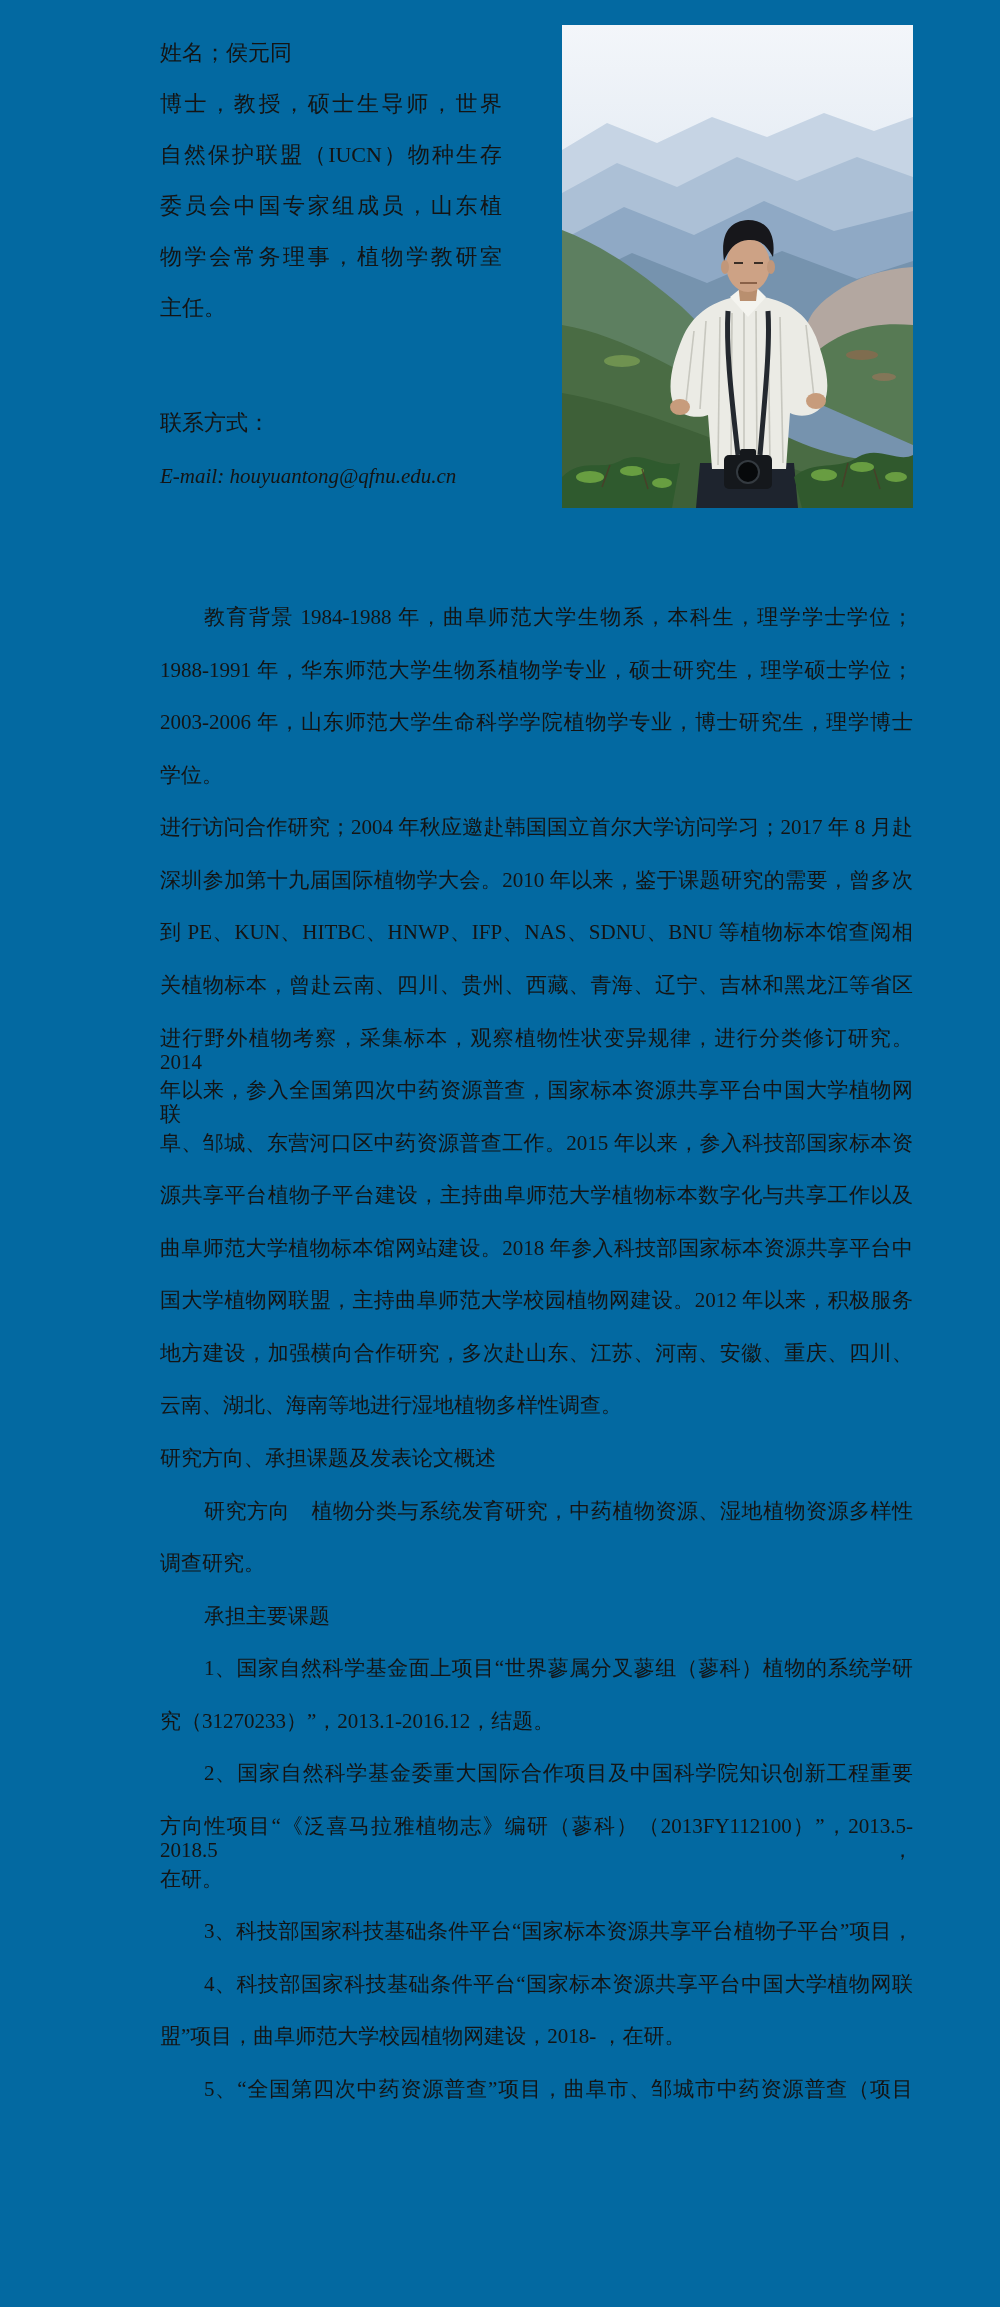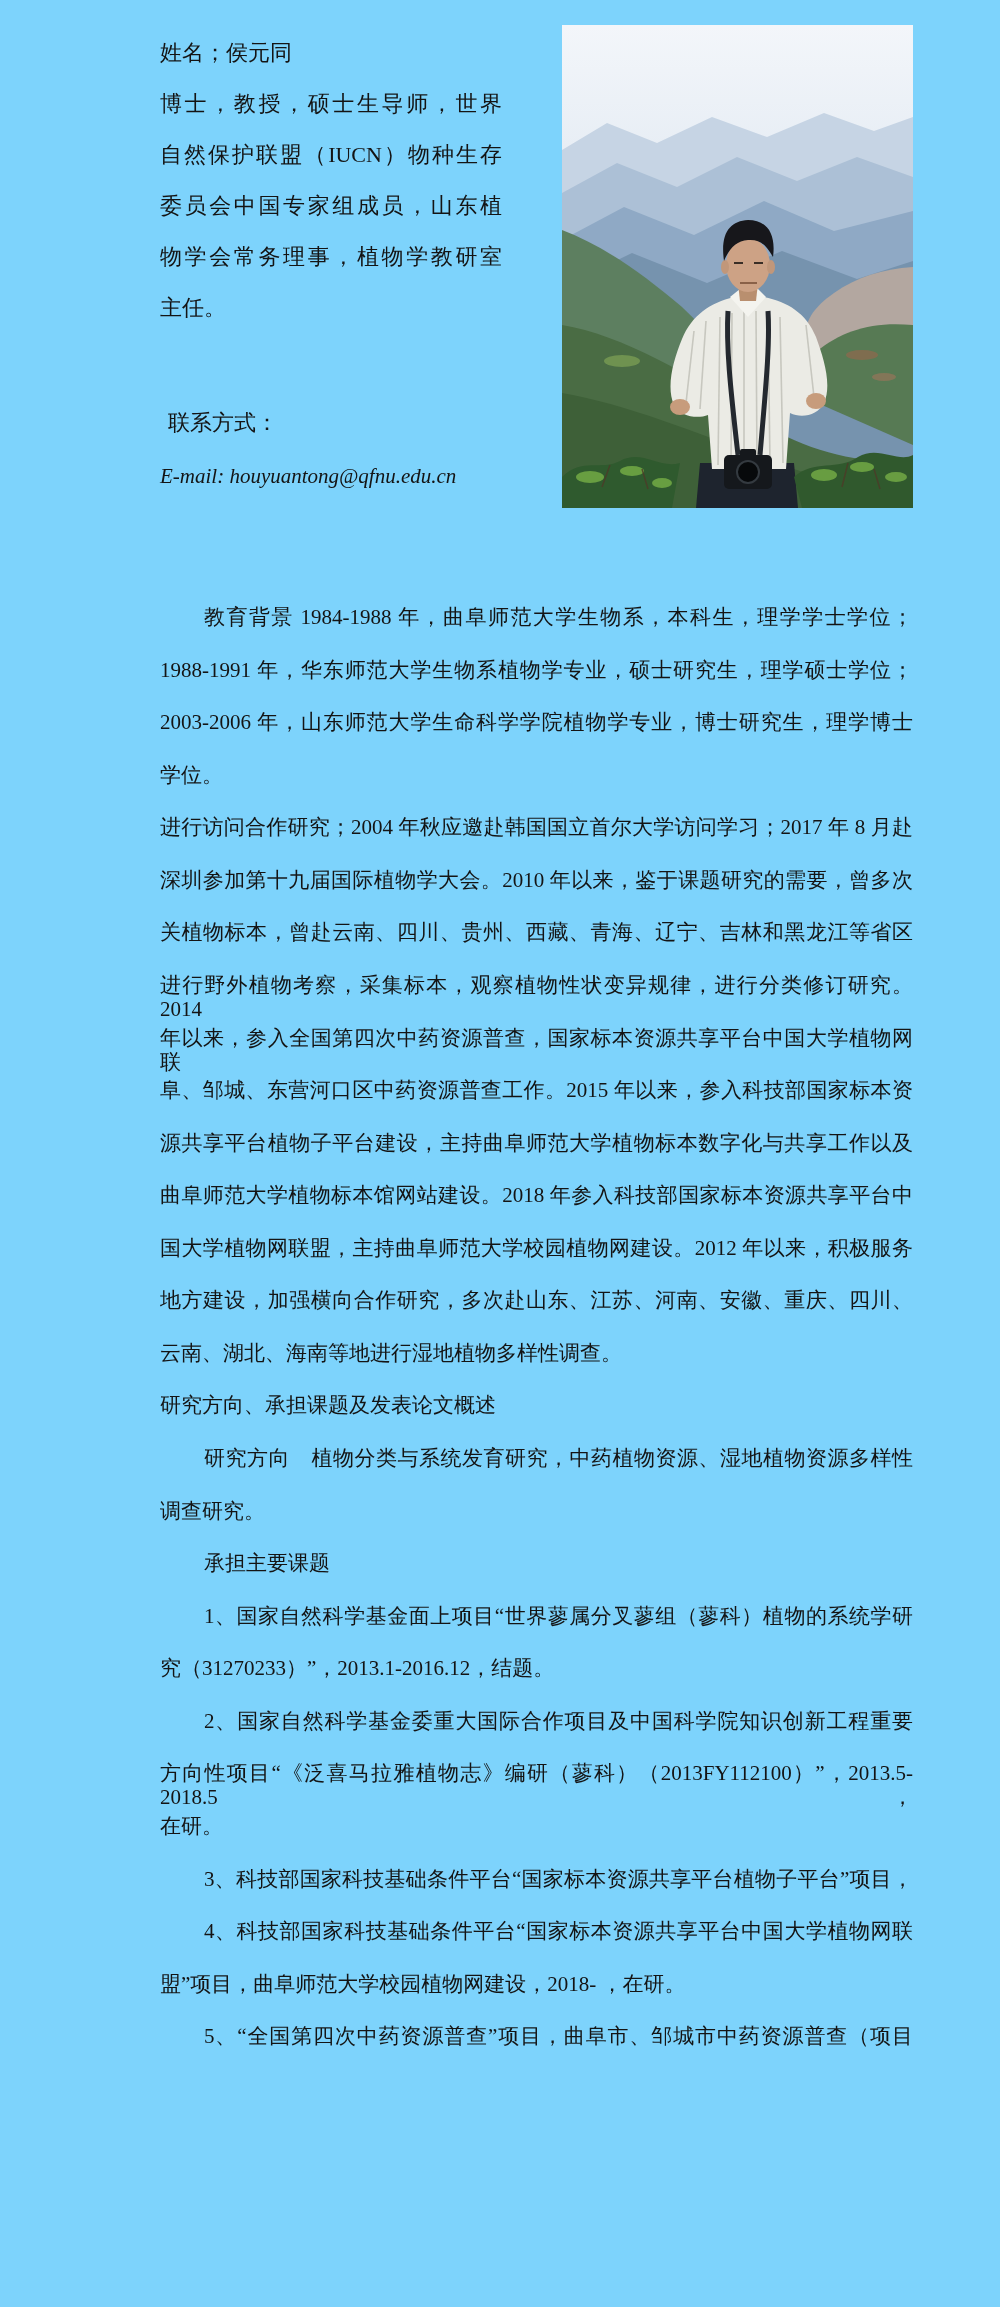--- a/index.html
+++ b/index.html
@@ -1,41 +1,41 @@
 <!DOCTYPE html>
 <html><head>
 <meta charset="utf-8">
 <style>
   html,body{margin:0;padding:0;background:#ffffff;}
   .page{
     position:relative;
     width:1000px;
     height:2307px;
-    background:#7dd3fc;
+    background:#0369a1;
     color:#141414;
     font-family:"Liberation Serif","DejaVu Serif",serif;
     overflow:hidden;
   }
   
   .profile-info{
     position:absolute;
     left:160px;
     top:40px;
     width:342px;
   }
   .profile-info .line{
     height:51px;
     line-height:25px;
     font-size:22px;
     white-space:normal;
   }
   
   .contact-label{
     position:absolute;
-    left:168px;
+    left:160px;
     top:410px;
     font-size:22px;
     line-height:25px;
   }
   .email-line{
     position:absolute;
     left:160px;
     top:464px;
     font-size:21px;
     line-height:25px;
@@ -175,20 +175,21 @@
     </svg>
   </div>
 
   <div class="body-text">
       <div class="line ind just">教育背景 1984-1988 年，曲阜师范大学生物系，本科生，理学学士学位；</div>
       <div class="line just">1988-1991 年，华东师范大学生物系植物学专业，硕士研究生，理学硕士学位；</div>
       <div class="line just">2003-2006 年，山东师范大学生命科学学院植物学专业，博士研究生，理学博士</div>
       <div class="line">学位。</div>
       <div class="line just">进行访问合作研究；2004 年秋应邀赴韩国国立首尔大学访问学习；2017 年 8 月赴</div>
       <div class="line just">深圳参加第十九届国际植物学大会。2010 年以来，鉴于课题研究的需要，曾多次</div>
+      <div class="line just">到 PE、KUN、HITBC、HNWP、IFP、NAS、SDNU、BNU 等植物标本馆查阅相</div>
       <div class="line just">关植物标本，曾赴云南、四川、贵州、西藏、青海、辽宁、吉林和黑龙江等省区</div>
       <div class="line just">进行野外植物考察，采集标本，观察植物性状变异规律，进行分类修订研究。2014</div>
       <div class="line just">年以来，参入全国第四次中药资源普查，国家标本资源共享平台中国大学植物网联</div>
       <div class="line just">阜、邹城、东营河口区中药资源普查工作。2015 年以来，参入科技部国家标本资</div>
       <div class="line just">源共享平台植物子平台建设，主持曲阜师范大学植物标本数字化与共享工作以及</div>
       <div class="line just">曲阜师范大学植物标本馆网站建设。2018 年参入科技部国家标本资源共享平台中</div>
       <div class="line just">国大学植物网联盟，主持曲阜师范大学校园植物网建设。2012 年以来，积极服务</div>
       <div class="line just">地方建设，加强横向合作研究，多次赴山东、江苏、河南、安徽、重庆、四川、</div>
       <div class="line">云南、湖北、海南等地进行湿地植物多样性调查。</div>
       <div class="line">研究方向、承担课题及发表论文概述</div>

